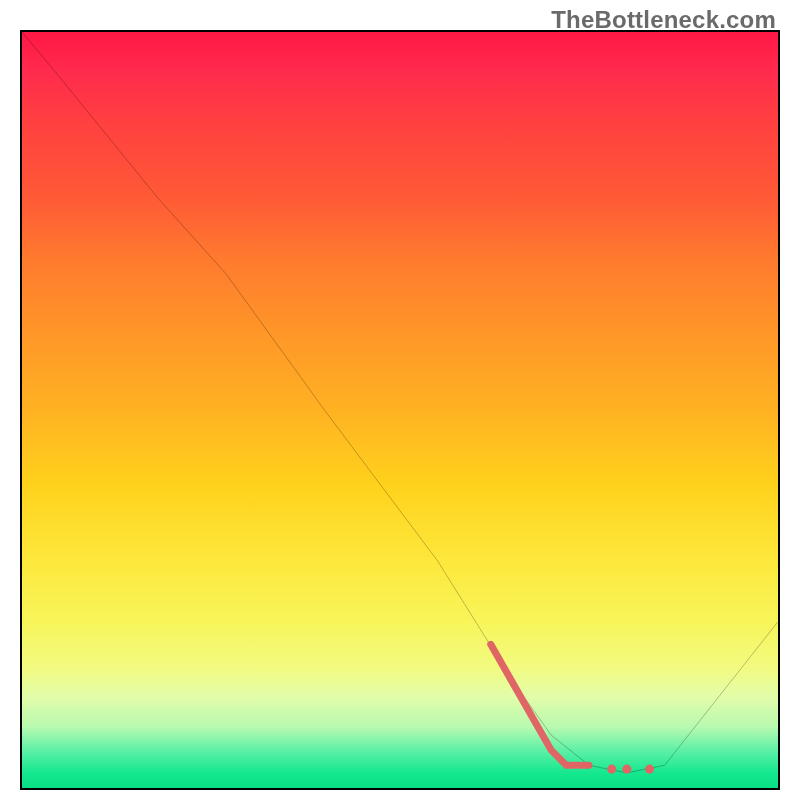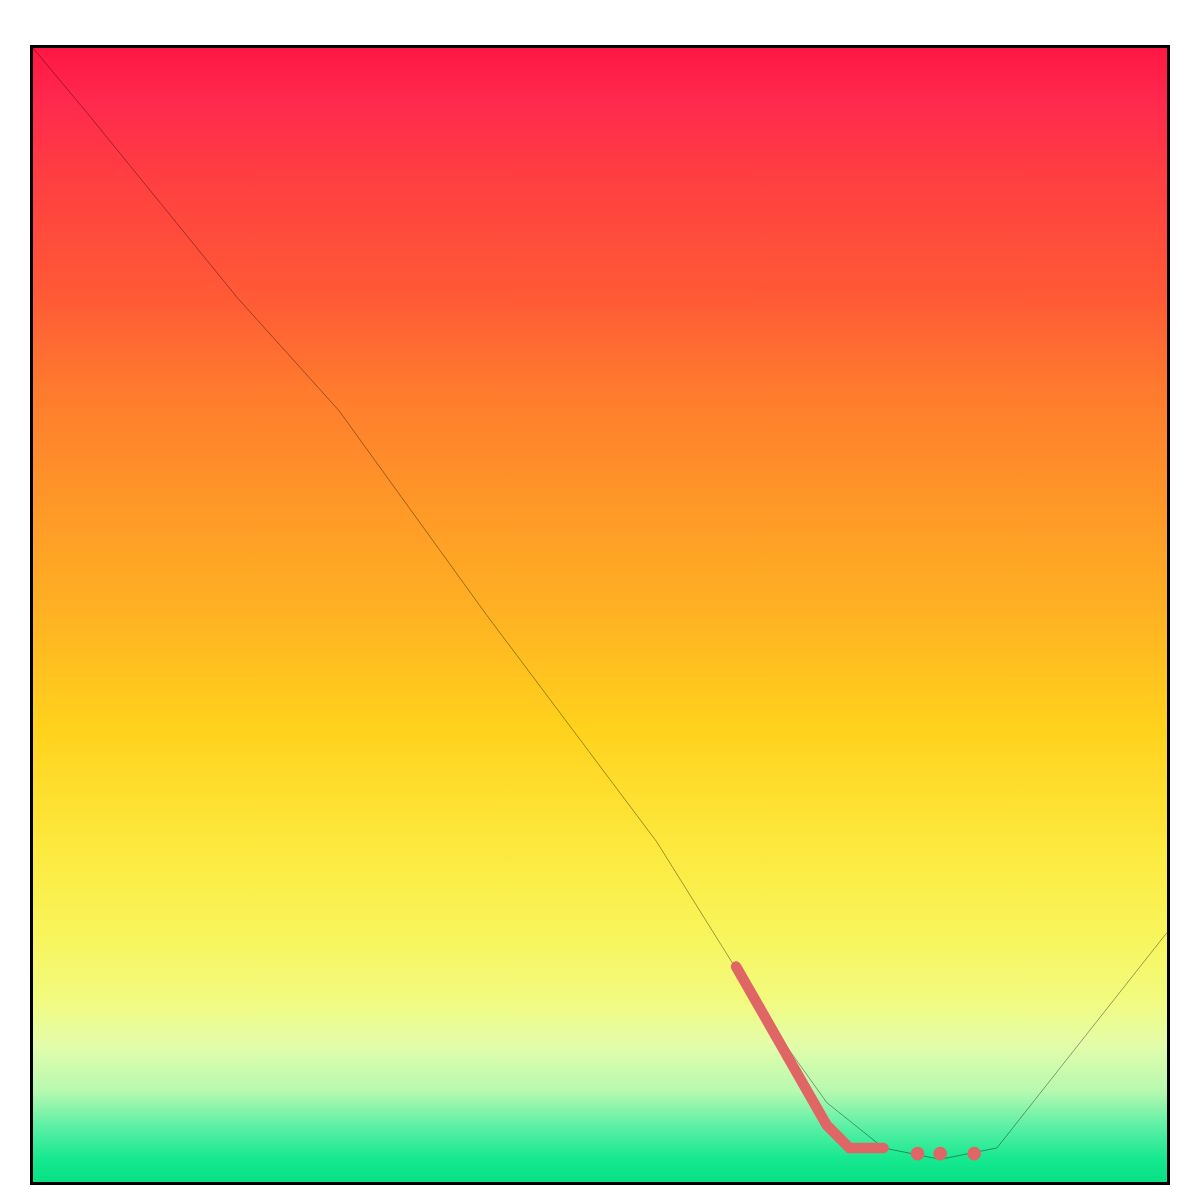--- a/index.html
+++ b/index.html
@@ -58,20 +58,21 @@
     font-weight: 600;
     color: #6a6a6a;
     letter-spacing: 0.2px;
   }
 </style>
 </head>
 <body>
 
 <div class="chart-wrap">
 
+  <div class="watermark">TheBottleneck.com</div>
 
   <div class="plot-area">
     <svg class="plot-svg" viewBox="0 0 100 100" preserveAspectRatio="none">
       <path id="curve-path" fill="none" stroke="#000000" stroke-width="0.25" vector-effect="non-scaling-stroke" d="M0.00 0.00 L5.00 6.00 L18.00 22.00 L27.00 32.00 L40.00 50.00 L55.00 70.00 L65.00 86.00 L70.00 93.00 L75.00 97.00 L80.00 98.00 L85.00 97.00 L100.00 78.00"></path>
       <path id="highlight-path" fill="none" stroke="#e06666" stroke-width="7" stroke-linecap="round" vector-effect="non-scaling-stroke" d="M62.00 81.00 L70.00 95.00 L72.00 97.00 L75.00 97.00" style="stroke-width: 7px;"></path>
       <g id="highlight-dots-group" fill="#e06666">
           <circle cx="78.00" cy="97.50" r="0.6"></circle>
           <circle cx="80.00" cy="97.50" r="0.6"></circle>
           <circle cx="83.00" cy="97.50" r="0.6"></circle>
         </g>

